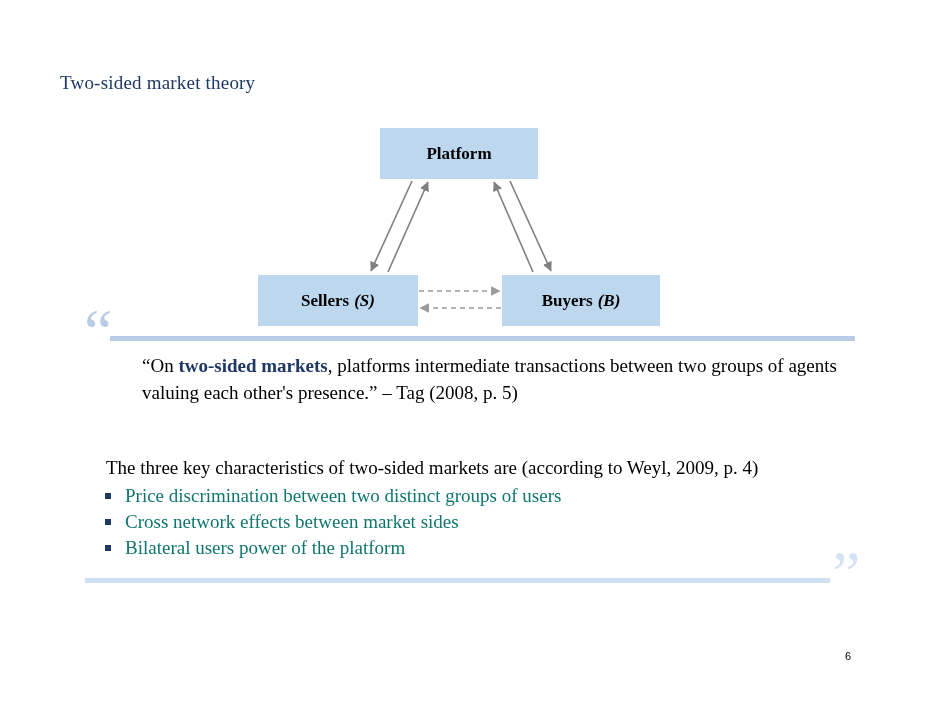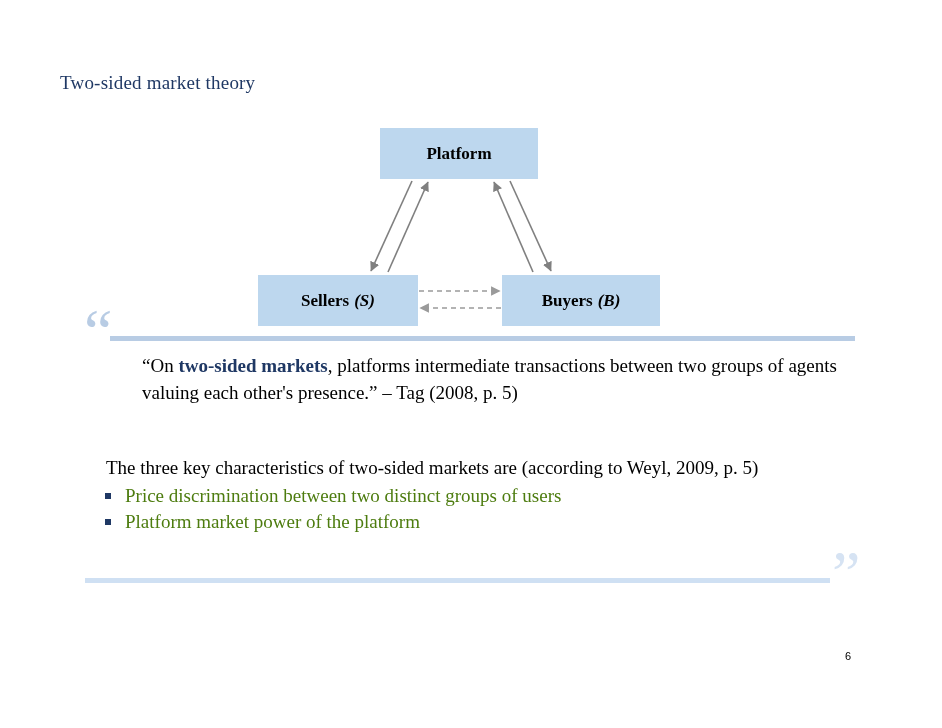--- a/index.html
+++ b/index.html
@@ -148,21 +148,21 @@
     width: 760px;
     margin: 0;
     padding: 0;
     list-style: none;
   }
   #bullet-list li {
     position: relative;
     padding-left: 22px;
     font-size: 19px;
     line-height: 26px;
-    color: #4d7c0f;
+    color: #0f766e;
     white-space: nowrap;
   }
   #bullet-list li .marker {
     position: absolute;
     left: 2px;
     top: 10px;
     width: 6px;
     height: 6px;
     background: #1f3864;
   }
@@ -217,29 +217,33 @@
     <span>Sellers</span>
     <span class="sym">(S)</span>
   </div>
 </div>
 
 <div id="quote-open-mark">“</div>
 <div id="rule-top"></div>
 
 <div id="quote-text"><span>“On </span><span class="hl">two-sided markets</span><span>, platforms intermediate transactions between two groups of agents valuing each other's presence.” – Tag (2008, p. 5)</span></div>
 
-<div id="characteristics-intro">The three key characteristics of two-sided markets are (according to Weyl, 2009, p. 5)</div>
+<div id="characteristics-intro">The three key characteristics of two-sided markets are (according to Weyl, 2009, p. 4)</div>
 
 <ul id="bullet-list">
   <li>
     <span class="marker"></span>
     <span>Price discrimination between two distinct groups of users</span>
   </li>
   <li>
     <span class="marker"></span>
-    <span>Platform market power of the platform</span>
+    <span>Cross network effects between market sides</span>
+  </li>
+  <li>
+    <span class="marker"></span>
+    <span>Bilateral users power of the platform</span>
   </li>
 </ul>
 
 <div id="rule-bottom"></div>
 <div id="quote-close-mark">”</div>
 
 <div id="page-number">6</div>
 
 </body></html>

